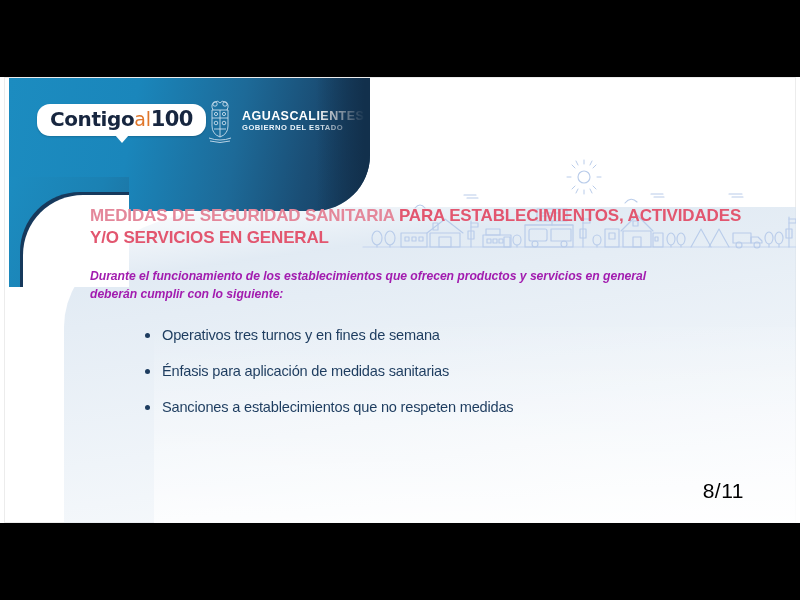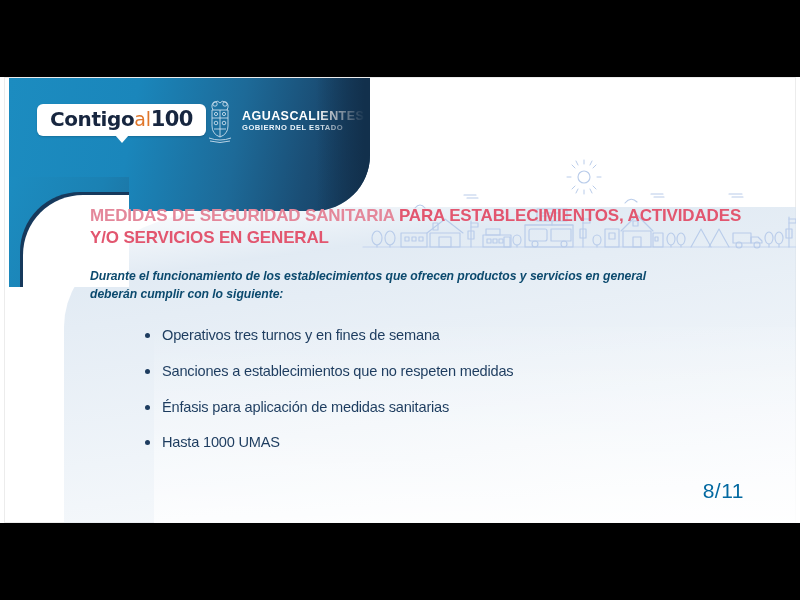--- a/index.html
+++ b/index.html
@@ -108,21 +108,21 @@
     border-top-left-radius: 60px;
     box-shadow: -3px -3px 0 0 #16395c;
   }
 
   
   .logo-pill {
     position: absolute;
     left: 28px;
     top: 26px;
     background: #ffffff;
-    border-radius: 6px;
+    border-radius: 13px;
     padding: 5px 13px 6px 13px;
     line-height: 1;
     white-space: nowrap;
     box-shadow: 0 1px 2px rgba(0,0,0,0.18);
   }
   .logo-pill::after {
     content: "";
     position: absolute;
     left: 50%;
     bottom: -7px;
@@ -207,21 +207,21 @@
   .subtitle {
     position: absolute;
     left: 86px;
     top: 190px;
     width: 560px;
     font-family: "Liberation Sans", sans-serif;
     font-style: italic;
     font-weight: bold;
     font-size: 12.2px;
     line-height: 1.5;
-    color: #0c4a6e;
+    color: #a21caf;
     letter-spacing: -0.05px;
   }
 
   .bullets {
     position: absolute;
     left: 130px;
     top: 242px;
     width: 640px;
     margin: 8px;
     padding: 0;
@@ -247,21 +247,21 @@
     border-radius: 50%;
     background: #1d3c5f;
   }
 
   .page-number {
     position: absolute;
     right: 52px;
     bottom: 20px;
     font-family: "Liberation Sans", sans-serif;
     font-size: 21px;
-    color: #0369a1;
+    color: #000000;
     letter-spacing: 0.5px;
   }
 </style>
 </head>
 <body>
 
 <div id="viewer">
 
   <div id="slide">
     <div id="slide-page">
@@ -412,23 +412,22 @@
       <div class="header-tail"></div>
 
       <div class="title">
         <span class="t-light">MEDIDAS DE SEGURIDAD SANITARIA </span><span class="t-bold">PARA ESTABLECIMIENTOS, ACTIVIDADES Y/O SERVICIOS EN GENERAL</span>
       </div>
 
       <div class="subtitle">Durante el funcionamiento de los establecimientos que ofrecen productos y servicios en general deberán cumplir con lo siguiente:</div>
 
       <ul class="bullets">
         <li><span>Operativos tres turnos y en fines de semana</span></li>
+        <li><span>Énfasis para aplicación de medidas sanitarias</span></li>
         <li><span>Sanciones a establecimientos que no respeten medidas</span></li>
-        <li><span>Énfasis para aplicación de medidas sanitarias</span></li>
-        <li><span>Hasta 1000 UMAS</span></li>
       </ul>
 
       <div class="page-number">8/11</div>
 
     </div>
   </div>
 
 </div>
 
 </body></html>

